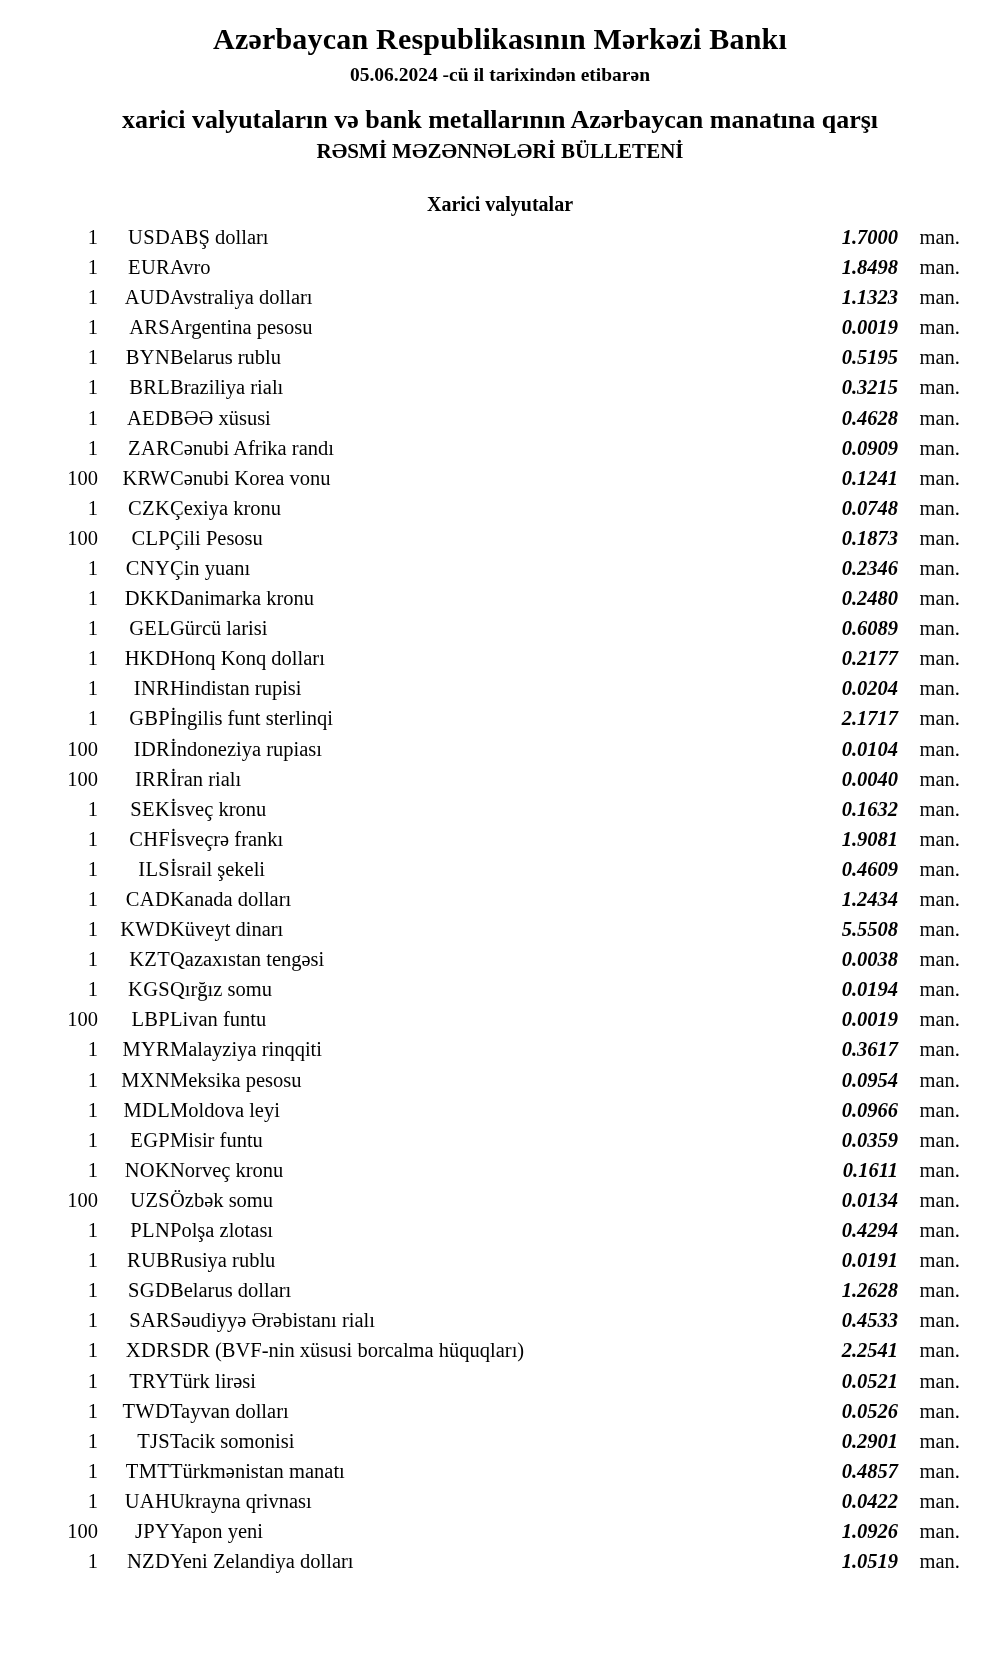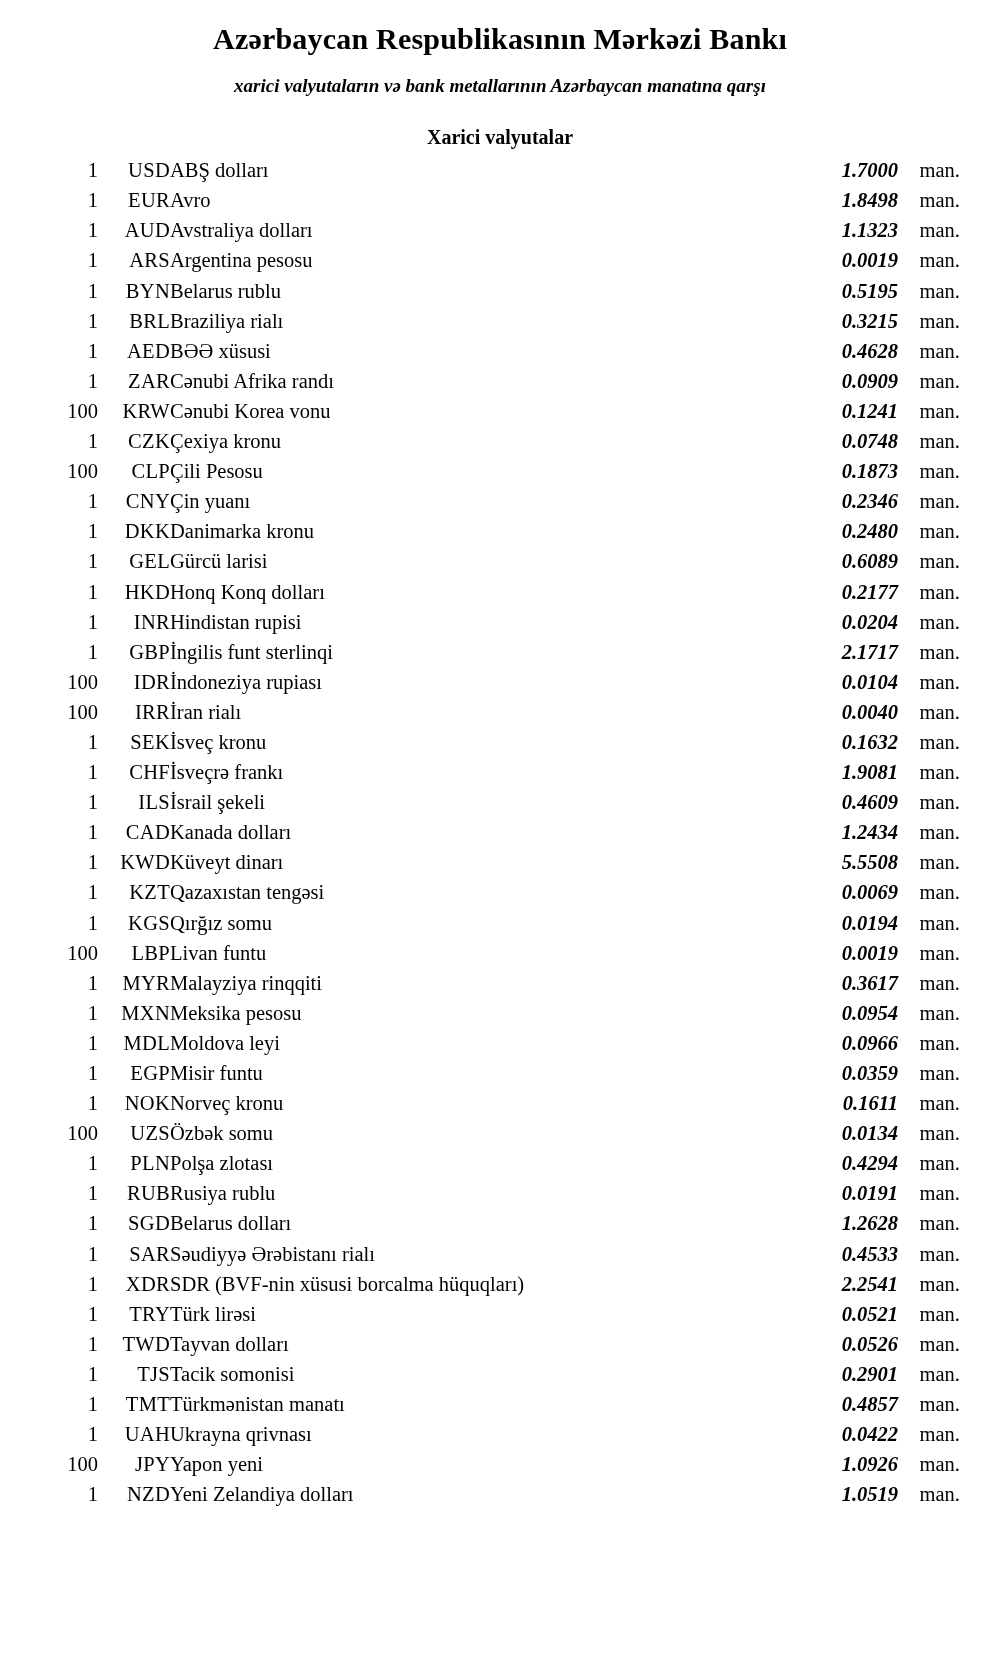--- a/index.html
+++ b/index.html
@@ -29,25 +29,24 @@
     line-height: 1.25;
     margin: 6px 0 4px 0;
   }
   .date-line {
     font-size: 19.5px;
     font-weight: bold;
     line-height: 1.3;
     margin: 0 0 2px 0;
   }
   .subtitle-line {
-    font-size: 19px;
+    font-size: 26px;
     font-weight: bold;
     line-height: 1.3;
     margin: 16px 0 1px 0;
-    font-style: italic;
   }
   .bulletin-line {
     font-size: 21px;
     font-weight: bold;
     line-height: 1.3;
     margin: 0;
   }
   .section-title {
     text-align: center;
     font-size: 20px;
@@ -93,21 +92,23 @@
     padding-left: 4px;
   }
 </style>
 </head>
 <body>
 
 <div class="page">
 
   <div class="header">
     <div class="bank-title">Azərbaycan Respublikasının Mərkəzi Bankı</div>
+    <div class="date-line">05.06.2024 -cü il tarixindən etibarən</div>
     <div class="subtitle-line">xarici valyutaların və bank metallarının Azərbaycan manatına qarşı</div>
+    <div class="bulletin-line">RƏSMİ MƏZƏNNƏLƏRİ BÜLLETENİ</div>
   </div>
 
   <div class="section-title">Xarici valyutalar</div>
 
   <table class="rates">
     <tbody>
         <tr>
           <td class="qty">1</td>
           <td class="code">USD</td>
           <td class="name">ABŞ dolları</td>
@@ -272,21 +273,21 @@
           <td class="qty">1</td>
           <td class="code">KWD</td>
           <td class="name">Küveyt dinarı</td>
           <td class="rate">5.5508</td>
           <td class="unit">man.</td>
         </tr>
         <tr>
           <td class="qty">1</td>
           <td class="code">KZT</td>
           <td class="name">Qazaxıstan tengəsi</td>
-          <td class="rate">0.0069</td>
+          <td class="rate">0.0038</td>
           <td class="unit">man.</td>
         </tr>
         <tr>
           <td class="qty">1</td>
           <td class="code">KGS</td>
           <td class="name">Qırğız somu</td>
           <td class="rate">0.0194</td>
           <td class="unit">man.</td>
         </tr>
         <tr>

